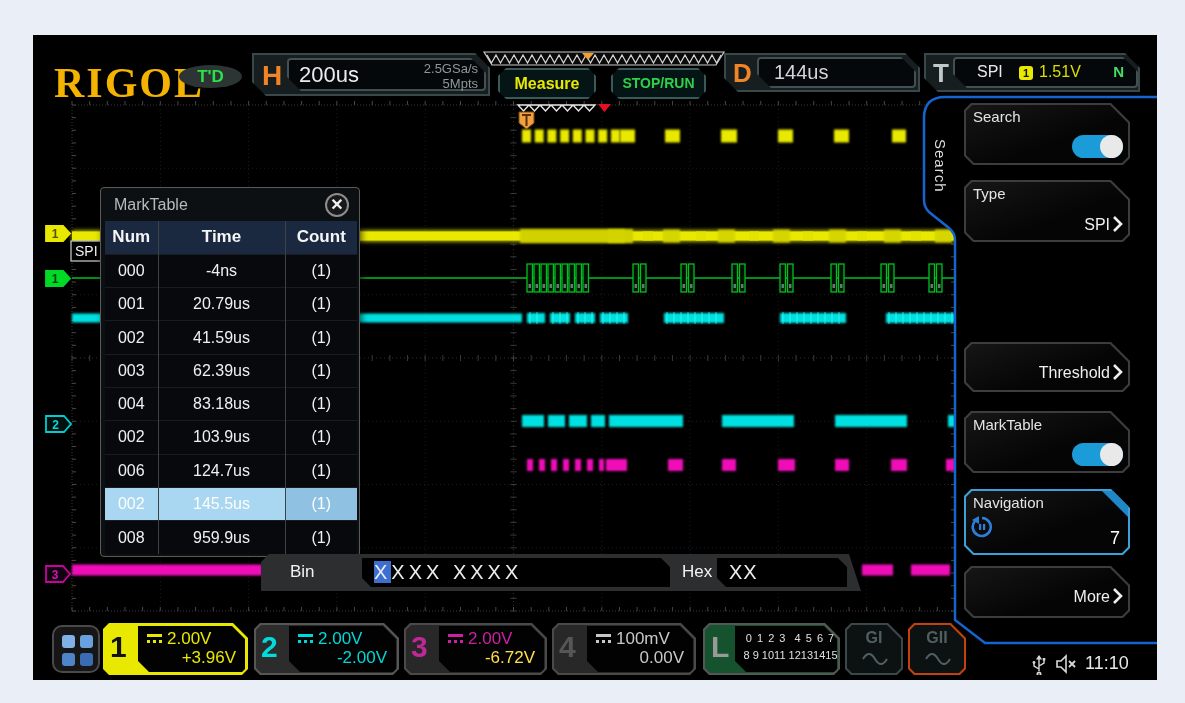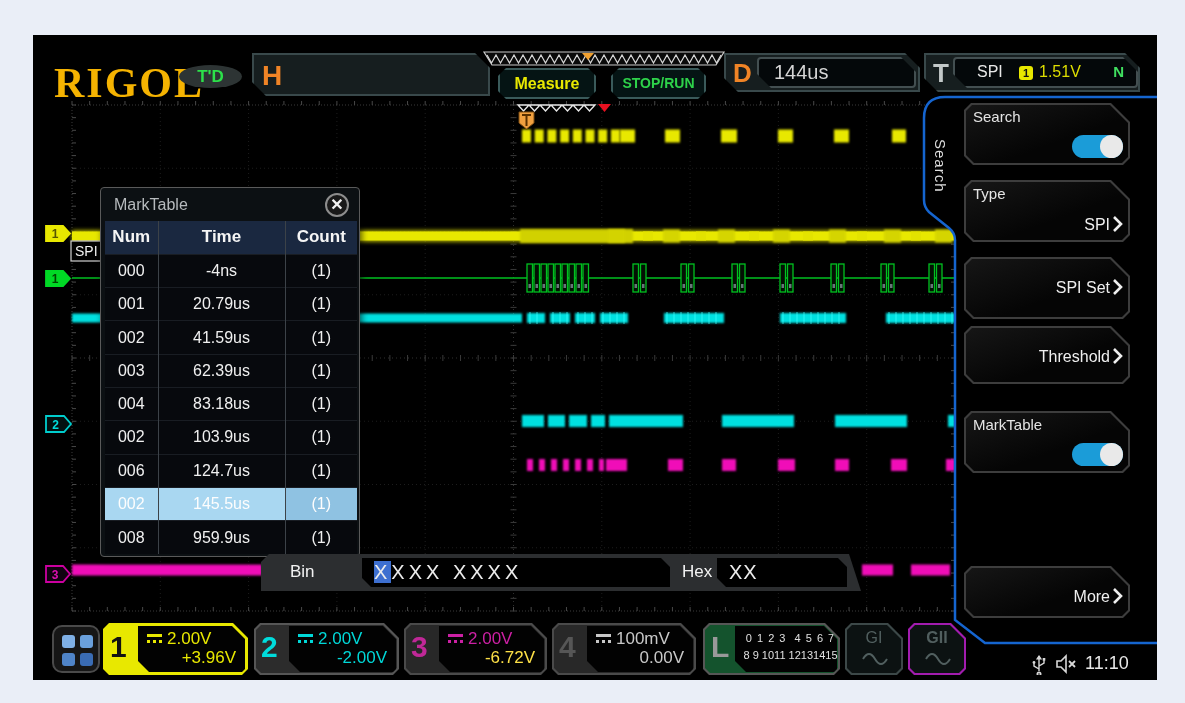--- a/index.html
+++ b/index.html
@@ -557,20 +557,24 @@
         <text x="22.0" y="543.5" font-size="12" font-weight="bold" fill="#dd10b0" text-anchor="middle" font-family="Liberation Sans">3</text>
       <rect x="38" y="206" width="30" height="20" fill="#000" stroke="#d0d0d0" stroke-width="1.2"></rect>
       <text x="42" y="221" font-size="14" fill="#f0f0f0" font-family="Liberation Sans">SPI</text>
     </g>
   </svg>
 
   <div id="logo" class="abs">RIGOL</div>
   <div id="td" class="abs">T'D</div>
   <div id="hpanel" class="abs toppanel chamTRBL">
     <div class="H abs">H</div>
+    <div id="hinner" class="abs innerbox chamTRBL">
+      <div class="tb abs">200us</div>
+      <div class="sa abs">2.5GSa/s<br>5Mpts</div>
+    </div>
   </div>
   <div id="measure" class="abs button">Measure</div>
   <div id="stoprun" class="abs button">STOP/RUN</div>
   <div id="dpanel" class="abs toppanel chamTRBL">
     <div class="H abs">D</div>
     <div id="dinner" class="abs innerbox chamTRBL">
       <div class="tb abs">144us</div>
     </div>
   </div>
   <div id="tpanel" class="abs toppanel chamTRBL">
@@ -597,38 +601,44 @@
         <div class="knob"></div>
       </div>
     </div>
   <div class="panel" style="top:145px;height:62px">
       <div class="in"></div>
       <div class="title">Type</div>
       <div class="val" style="bottom:8px">SPI<svg class="chevsvg" width="11" height="16" viewBox="0 0 11 16" style="vertical-align:-2px;margin-left:2px">
           <path d="M2,1 L9,8 L2,15" fill="none" stroke="#efefef" stroke-width="2.6"></path>
         </svg></div>
     </div>
-  <div class="panel" style="top:222px;height:62px">
-      <div class="in"></div>
-      <div class="val" style="top:22px">SPI Set<svg class="chevsvg" width="11" height="16" viewBox="0 0 11 16" style="vertical-align:-2px;margin-left:2px">
-          <path d="M2,1 L9,8 L2,15" fill="none" stroke="#efefef" stroke-width="2.6"></path>
-        </svg></div>
-    </div>
-  <div class="panel" style="top:291px;height:58px">
+  <div class="panel" style="top:307px;height:50px">
       <div class="in"></div>
       <div class="val" style="top:22px">Threshold<svg class="chevsvg" width="11" height="16" viewBox="0 0 11 16" style="vertical-align:-2px;margin-left:2px">
           <path d="M2,1 L9,8 L2,15" fill="none" stroke="#efefef" stroke-width="2.6"></path>
         </svg></div>
     </div>
   <div class="panel" style="top:376px;height:62px">
       <div class="in"></div>
       <div class="title">MarkTable</div>
       <div class="toggle" style="bottom:7px">
         <div class="knob"></div>
       </div>
+    </div>
+  <div class="panel" id="nav" style="top:454px;height:66px">
+      <div class="in"></div>
+      <div class="tri"></div>
+      <div class="title">Navigation</div>
+    <svg class="abs" style="left:7px;top:27px" width="22" height="22" viewBox="0 0 22 22">
+        <path d="M4,5 A9,9 0 1,0 11,2" fill="none" stroke="#2b7fd9" stroke-width="2.6"></path>
+        <path d="M8,0 L8,8 L1,4 Z" fill="#2b7fd9"></path>
+        <rect x="8" y="8" width="2.2" height="6" fill="#2b7fd9"></rect>
+        <rect x="12" y="8" width="2.2" height="6" fill="#2b7fd9"></rect>
+      </svg>
+    <div class="num">7</div>
     </div>
   <div class="panel" style="top:531px;height:52px">
       <div class="in"></div>
       <div class="val" style="top:22px">More<svg class="chevsvg" width="11" height="16" viewBox="0 0 11 16" style="vertical-align:-2px;margin-left:2px">
           <path d="M2,1 L9,8 L2,15" fill="none" stroke="#efefef" stroke-width="2.6"></path>
         </svg></div>
     </div>
 
   <div id="popup" class="abs">
     <div class="hdr">MarkTable</div>
@@ -747,27 +757,27 @@
   <div class="chbox" style="left:670px;width:137px;background:#565656">
         <div class="in2" style="background:#14532d">
           <div class="blk" style="left:30px"></div>
           <div class="abs" style="left:38px;top:7px;width:95px;font-size:11px;color:#e0e0e0;letter-spacing:1px;text-align:center">0 1 2 3&nbsp; 4 5 6 7</div>
           <div class="abs" style="left:36px;top:24px;width:99px;font-size:11px;color:#e0e0e0;text-align:center">8 9 1011 12131415</div>
         </div>
         <div class="num" style="color:#999;left:8px">L</div>
       </div>
   <div class="chbox" style="left:812px;width:58px;background:#3c4848">
         <div class="in2" style="background:#0c1212">
-          <div class="abs" style="left:0;top:4px;width:100%;text-align:center;font-size:16px;font-weight:normal;color:#515f5f">GI</div>
+          <div class="abs" style="left:0;top:4px;width:100%;text-align:center;font-size:16px;font-weight:bold;color:#515f5f">GI</div>
           <svg class="abs" style="left:15px;top:26px" width="26" height="16" viewBox="0 0 26 16">
             <path d="M1,8 Q7,-2 13,8 T25,8" fill="none" stroke="#515f5f" stroke-width="2"></path>
           </svg>
         </div>
       </div>
-  <div class="chbox" style="left:875px;width:58px;background:#a21caf">
+  <div class="chbox" style="left:875px;width:58px;background:#c2410c">
         <div class="in2" style="background:#0c1212">
           <div class="abs" style="left:0;top:4px;width:100%;text-align:center;font-size:16px;font-weight:bold;color:#515f5f">GII</div>
           <svg class="abs" style="left:15px;top:26px" width="26" height="16" viewBox="0 0 26 16">
             <path d="M1,8 Q7,-2 13,8 T25,8" fill="none" stroke="#515f5f" stroke-width="2"></path>
           </svg>
         </div>
       </div>
   <svg class="abs" style="left:999px;top:620px" width="14" height="20" viewBox="0 0 14 20">
         <path d="M7,1 L7,16 M7,19 m-1.8,0 a1.8,1.8 0 1,0 3.6,0 a1.8,1.8 0 1,0 -3.6,0 M7,14 L2,11 L2,8 M7,11 L12,8 L12,5" stroke="#d8d8d8" stroke-width="1.4" fill="none"></path>
         <path d="M5,19 L9,19 M7,1 L5,4 L9,4 Z" stroke="#d8d8d8" stroke-width="1.2" fill="#d8d8d8"></path>

